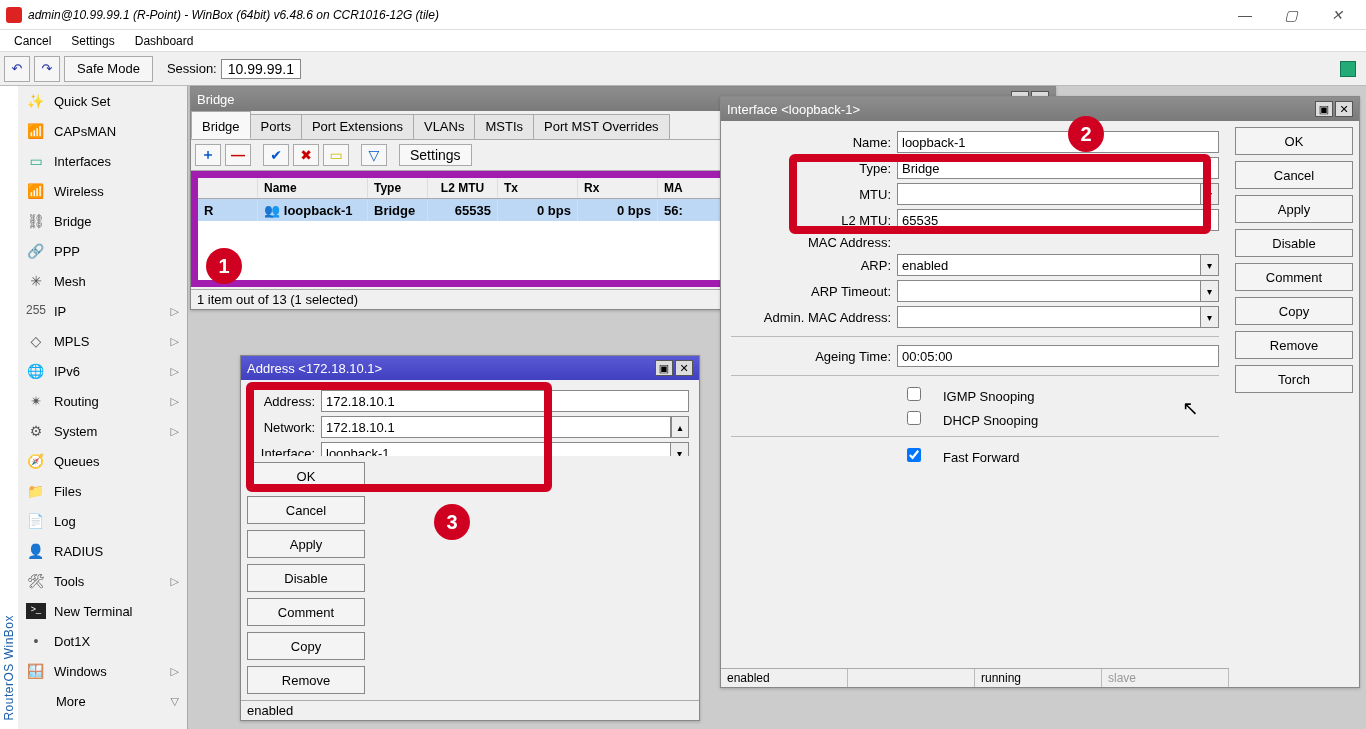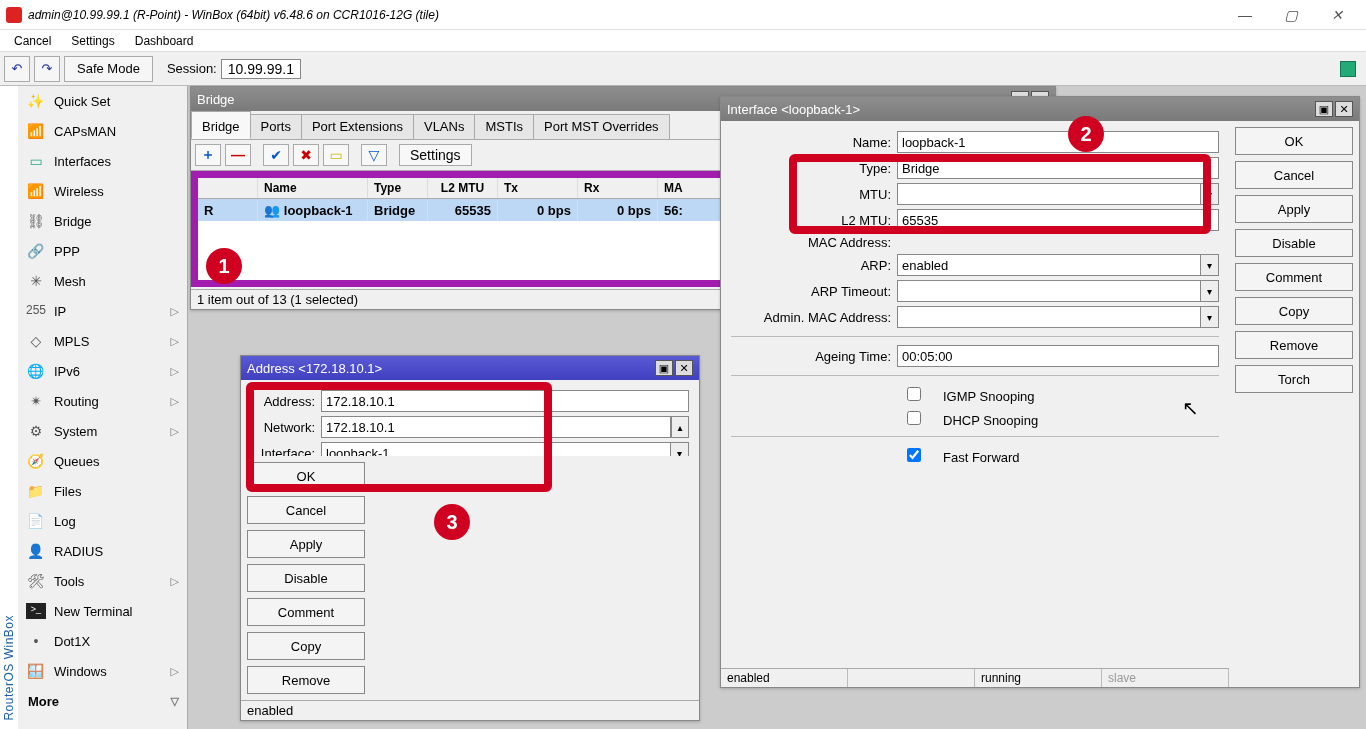--- a/index.html
+++ b/index.html
@@ -45,21 +45,21 @@
 
   
   .brand-strip { width:18px; background:#fff; position:relative;}
   .brand-strip .vtext { position:absolute; bottom:8px; left:50%; transform:translateX(-50%) rotate(180deg); writing-mode:vertical-rl; font-size:12px; color:#1b5fa8; letter-spacing:0.5px;}
 
   
   .nav { width:170px; background:#f0f0f0; border-right:1px solid #aaa; display:flex; flex-direction:column;}
   .nav-item { height:30px; display:flex; align-items:center; padding:0 8px; gap:8px; cursor:default;}
   .nav-item .ico { width:20px; height:16px; font-size:14px; text-align:center; color:#555;}
   .nav-item .caret { margin-left:auto; font-size:11px; color:#777;}
-  .nav .indent { padding-left:10px; font-size:13px;font-weight:bold;}
+  .nav .indent { padding-left:38px; font-size:13px;}
 
   
   .workspace { flex:1; position:relative; background:#ccc;}
 
   
   .win {
     position:absolute;
     background:#fff;
     border:1px solid #888;
     box-shadow:0 1px 3px rgba(0,0,0,0.2);

